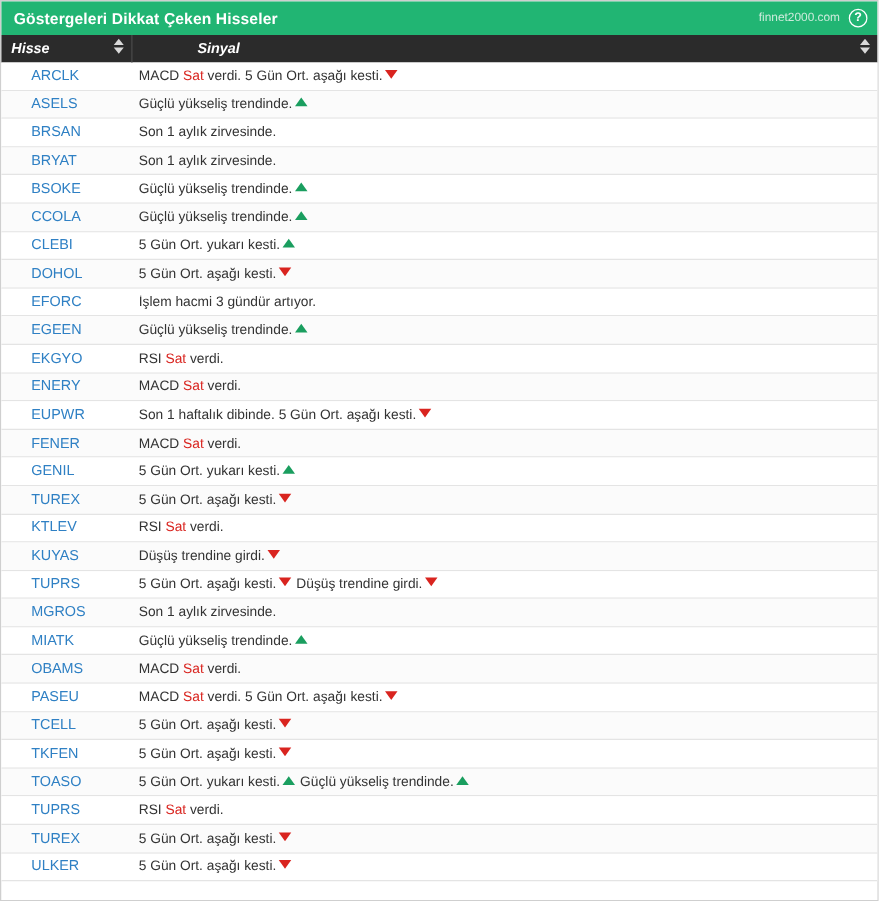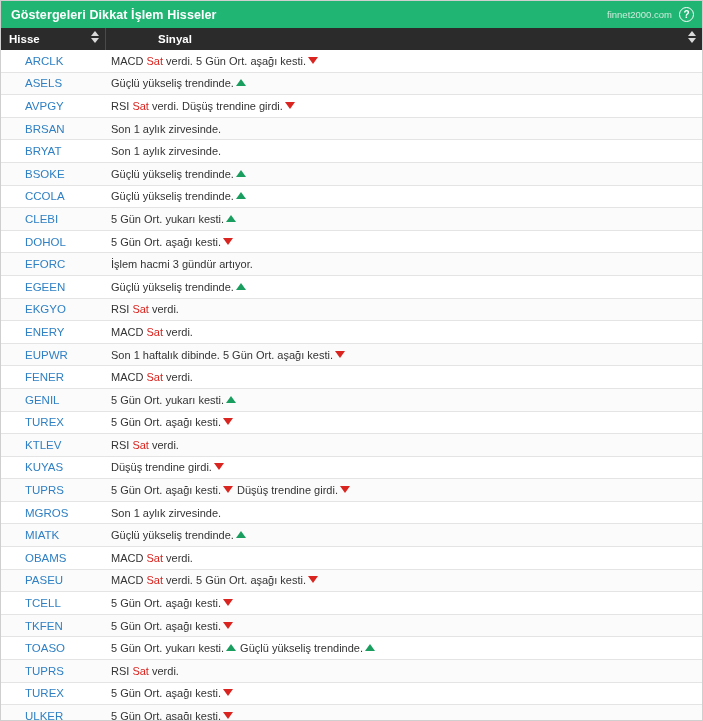--- a/index.html
+++ b/index.html
@@ -62,20 +62,21 @@
   
   .thead {
     height: 22px;
     background: #2b2b2b;
     display: flex;
     align-items: center;
     color: #ffffff;
     font-size: 11.5px;
     font-weight: bold;
     box-sizing: border-box;
+    font-style: italic;
   }
   .th {
     position: relative;
     box-sizing: border-box;
     height: 22px;
     display: flex;
     align-items: center;
     padding-left: 8px;
   }
   .th.col-symbol { width: 105px; border-right: 1px solid #4a4a4a; }
@@ -140,21 +141,21 @@
   }
   .tri.up { border-bottom: 7px solid #1a9e5f; }
   .tri.down { border-top: 7px solid #d9241f; }
 </style>
 </head>
 <body>
 
 <div class="app">
 
   <div class="titlebar">
-    <div class="title">Göstergeleri Dikkat İşlem Hisseler</div>
+    <div class="title">Göstergeleri Dikkat Çeken Hisseler</div>
     <div class="spacer"></div>
     <div class="brand">finnet2000.com</div>
     <div class="help-icon">?</div>
   </div>
 
   <div class="thead">
     <div class="th col-symbol">
       <span>Hisse</span>
       <span class="sort-arrows">
           <i class="up"></i>
@@ -173,24 +174,20 @@
   <div class="rows" id="rows">
       <div class="row">
         <div class="cell-symbol">ARCLK</div>
         <div class="cell-signal"><span class="seg" style="margin-right: 0px;">MACD </span><span class="seg word-sell" style="margin-right: 0px;">Sat</span><span class="seg" style="margin-right: 0px;"> verdi. 5 Gün Ort. aşağı kesti.</span><span class="tri down"></span></div>
       </div>
       <div class="row">
         <div class="cell-symbol">ASELS</div>
         <div class="cell-signal"><span class="seg" style="margin-right: 0px;">Güçlü yükseliş trendinde.</span><span class="tri up"></span></div>
       </div>
       <div class="row">
-        <div class="cell-symbol">AVPGY</div>
-        <div class="cell-signal"><span class="seg" style="margin-right: 0px;">RSI </span><span class="seg word-sell" style="margin-right: 0px;">Sat</span><span class="seg" style="margin-right: 0px;"> verdi. Düşüş trendine girdi.</span><span class="tri down"></span></div>
-      </div>
-      <div class="row">
         <div class="cell-symbol">BRSAN</div>
         <div class="cell-signal"><span class="seg" style="margin-right: 0px;">Son 1 aylık zirvesinde.</span></div>
       </div>
       <div class="row">
         <div class="cell-symbol">BRYAT</div>
         <div class="cell-signal"><span class="seg" style="margin-right: 0px;">Son 1 aylık zirvesinde.</span></div>
       </div>
       <div class="row">
         <div class="cell-symbol">BSOKE</div>
         <div class="cell-signal"><span class="seg" style="margin-right: 0px;">Güçlü yükseliş trendinde.</span><span class="tri up"></span></div>

